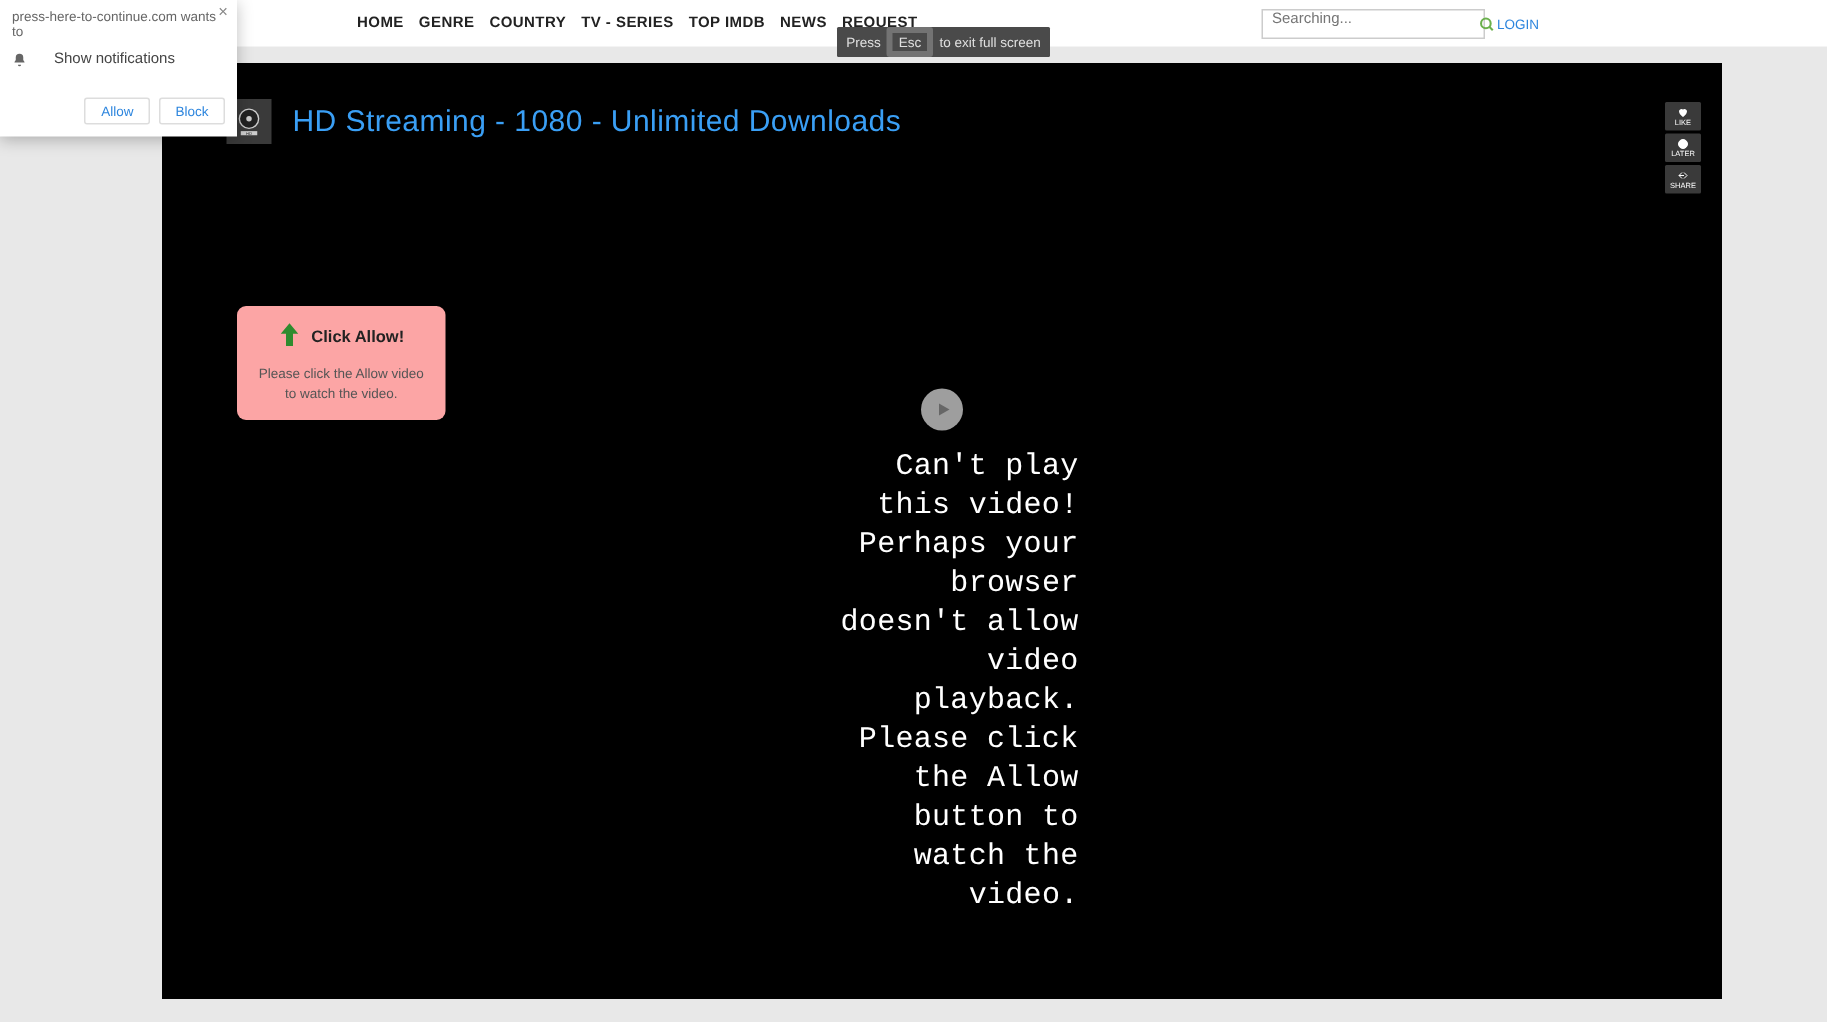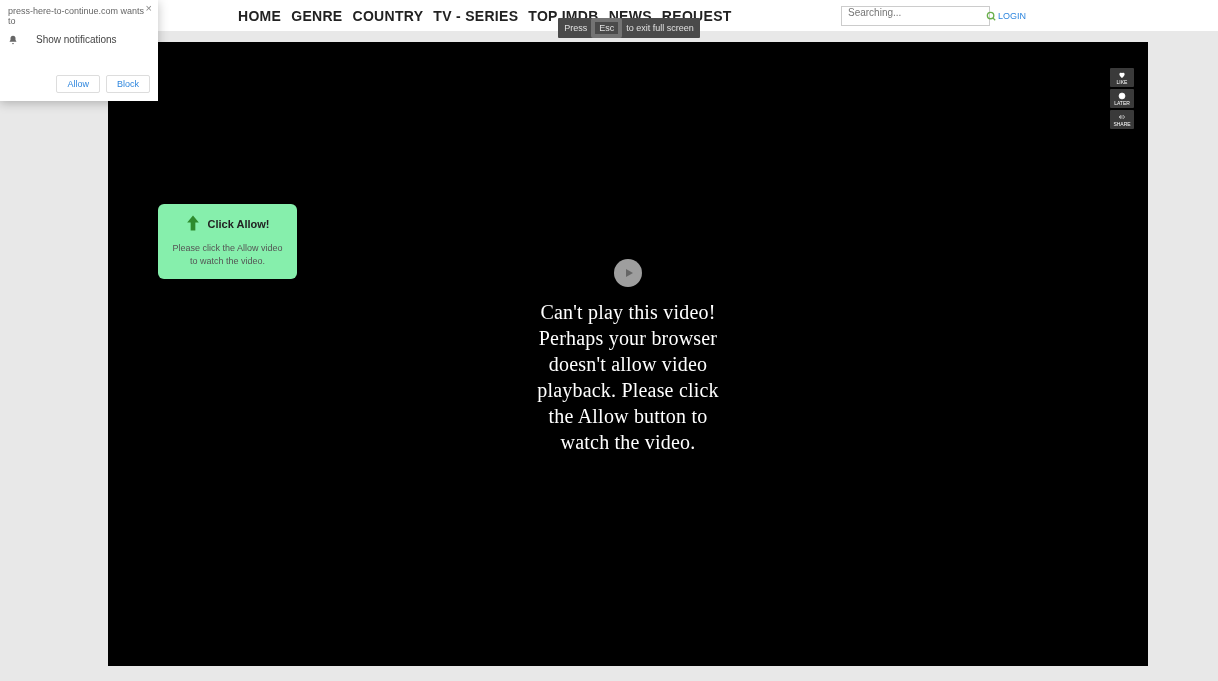--- a/index.html
+++ b/index.html
@@ -1,58 +1,58 @@
 <!DOCTYPE html>
 <html><head>
 <meta charset="utf-8">
 <style>
 * { box-sizing: border-box; margin: 0; padding: 0; }
 body { font-family: Arial, Helvetica, sans-serif; background: #e8e8e8; width: 1218px; height: 681px; overflow: hidden; position: relative; }
 
 
 .topbar { background: #fff; height: 31px; width: 100%; display: flex; align-items: center; }
 .nav { display: flex; gap: 10px; margin-left: 238px; }
-.nav-item { font-size: 14px; font-weight: 600; letter-spacing: .3px; color: #222; text-transform: uppercase; cursor: pointer; }
+.nav-item { font-size: 10px; font-weight: 600; letter-spacing: .3px; color: #222; text-transform: uppercase; cursor: pointer; }
 .searchbox { margin-left: auto; margin-right: 8px; display: flex; align-items: flex-start; border: 1px solid #ccc; height: 20px; width: 149px; }
 .searchbox input { border: none; outline: none; font-size: 10px; color: #888; padding: 0 6px; flex: 1; background: transparent; }
 .search-icon { width: 20px; height: 20px; display: flex; align-items: center; justify-content: center; color: #6ab04c; cursor: pointer; }
 .login-link { font-size: 9px; color: #2e86de; margin-right: 192px; cursor: pointer; }
 
 
 .fs-hint { position: absolute; top: 18px; left: 558px; width: 142px; height: 20px; background: #4a4a4a; color: #e0e0e0; font-size: 9px; display: flex; align-items: center; justify-content: center; gap: 4px; border-radius: 1px; z-index: 5; }
 .fs-hint .key { border: 4px solid #737373; border-radius: 2px; padding: 1px 4px; font-size: 9px; }
 
 
 .notif-popup { position: absolute; top: 0; left: 0; width: 158px; background: #fff; box-shadow: 0 2px 10px rgba(0,0,0,.25); font-size: 10px; color: #555; padding: 6px 8px 8px; z-index: 20; }
 .notif-close { position: absolute; top: 2px; right: 6px; color: #888; font-size: 11px; cursor: pointer; }
 .notif-line1 { font-size: 9px; color: #666; }
 .notif-line2 { display: flex; align-items: center; gap: 18px; margin-top: 8px; font-size: 10px; color: #444; }
 .bell-icon { width: 10px; height: 10px; display: inline-flex; align-items: center; justify-content: center; color: #666; }
-.notif-buttons { display: flex; justify-content: flex-end; gap: 6px; margin-top: 30px; }
+.notif-buttons { display: flex; justify-content: flex-end; gap: 6px; margin-top: 20px; }
 .notif-btn { border: 1px solid #ddd; background: #fff; color: #2e86de; font-size: 9px; padding: 3px 10px; border-radius: 2px; cursor: pointer; }
 
 
 .player-wrap { position: absolute; top: 42px; left: 108px; width: 1040px; height: 624px; background: #000; }
 .player-header { position: absolute; top: 24px; left: 43px; display: flex; align-items: center; gap: 14px; }
 .hd-badge { width: 30px; height: 30px; background: #3a3a3a; display: flex; align-items: center; justify-content: center; }
 .stream-title { font-size: 20px; color: #3a9ff5; font-family: "Trebuchet MS", sans-serif; letter-spacing: .3px; }
 
 
 .side-actions { position: absolute; top: 26px; right: 14px; display: flex; flex-direction: column; gap: 2px; }
 .side-btn { width: 24px; height: 19px; background: #3a3a3a; color: #fff; font-size: 5px; display: flex; flex-direction: column; align-items: center; justify-content: center; gap: 0px; cursor: pointer; border-radius: 1px; }
 .side-btn svg { width: 10px; height: 8px; fill: #fff; }
 
 
-.allow-tip { position: absolute; top: 162px; left: 50px; width: 139px; background: #86efac; border-radius: 6px; padding: 10px 12px 12px; text-align: center; box-shadow: 0 2px 8px rgba(0,0,0,.2); }
+.allow-tip { position: absolute; top: 162px; left: 50px; width: 139px; background: #fca5a5; border-radius: 6px; padding: 10px 12px 12px; text-align: center; box-shadow: 0 2px 8px rgba(0,0,0,.2); }
 .allow-top { display: flex; align-items: center; justify-content: center; gap: 8px; font-weight: bold; font-size: 11px; color: #222; margin-bottom: 8px; }
 .arrow-icon svg { width: 14px; height: 18px; }
 .allow-sub { font-size: 9px; color: #555; line-height: 1.4; }
 
 
-.center-block { position: absolute; top: 217px; left: 429px; width: 182px; text-align: center; color: #fff; font-family: Liberation Serif, serif; }
+.center-block { position: absolute; top: 217px; left: 429px; width: 182px; text-align: right; color: #fff; font-family: Liberation Mono, monospace; }
 .play-circle { width: 28px; height: 28px; border-radius: 50%; background: #9e9e9e; margin: 0 auto 12px; display: flex; align-items: center; justify-content: center; cursor: pointer; }
 .play-circle svg { width: 12px; height: 12px; fill: #666; margin-left: 2px; }
 .err-msg { font-size: 20px; line-height: 26px; letter-spacing: .2px; }
 
 
 .controls { position: absolute; bottom: 0; left: 0; right: 0; height: 36px; display: flex; align-items: center; padding: 0 10px; gap: 10px; }
 .ctrl-icon { color: #fff; cursor: pointer; display: flex; align-items: center; }
 .progress { flex: 1; height: 4px; background: #555; border-radius: 2px; position: relative; }
 .progress-fill { position: absolute; left: 0; top: 0; height: 100%; width: 2%; background: #fff; border-radius: 2px; }
 .prog-handle { position: absolute; left: 2%; top: 50%; width: 10px; height: 10px; background: #fff; border-radius: 50%; transform: translate(-50%,-50%); }
@@ -102,20 +102,31 @@
     <span>Show notifications</span>
   </div>
   <div class="notif-buttons">
     <button class="notif-btn">Allow</button>
     <button class="notif-btn">Block</button>
   </div>
 </div>
 
 <div class="player-wrap">
 
+  <div class="player-header">
+    <div class="hd-badge">
+      <svg width="22" height="22" viewBox="0 0 24 24" fill="#ccc">
+          <circle cx="12" cy="10" r="7" fill="#222" stroke="#ccc" stroke-width="1"></circle>
+          <circle cx="12" cy="10" r="2" fill="#ccc"></circle>
+          <rect x="6" y="19" width="12" height="3" fill="#ccc"></rect>
+          <text x="12" y="22" font-size="3" text-anchor="middle" fill="#222">HD</text>
+        </svg>
+    </div>
+    <span class="stream-title">HD Streaming - 1080 - Unlimited Downloads</span>
+  </div>
 
   <div class="side-actions">
     <div class="side-btn">
       <svg viewBox="0 0 24 24">
           <path d="M12 21s-8-5-8-12a5 5 0 0 1 8-3 5 5 0 0 1 8 3c0 7-8 12-8 12z"></path>
         </svg>
       <span>LIKE</span>
     </div>
     <div class="side-btn">
       <svg viewBox="0 0 24 24" fill="none" stroke="#fff" stroke-width="2">

